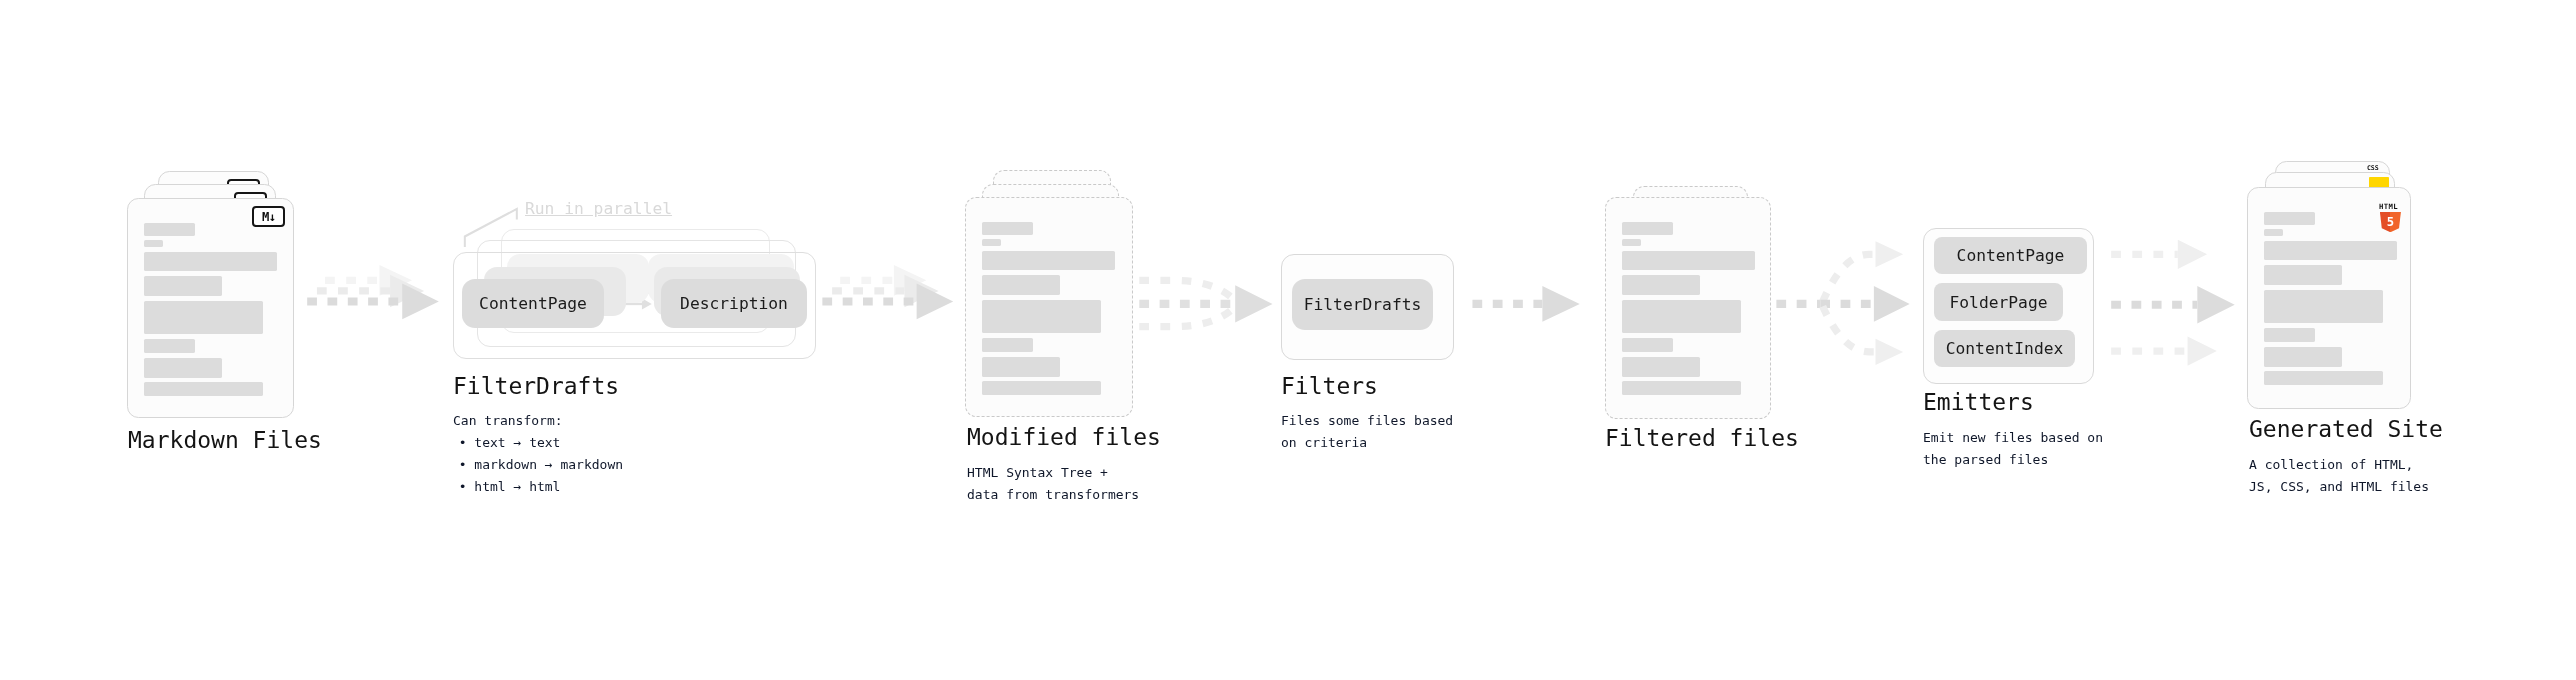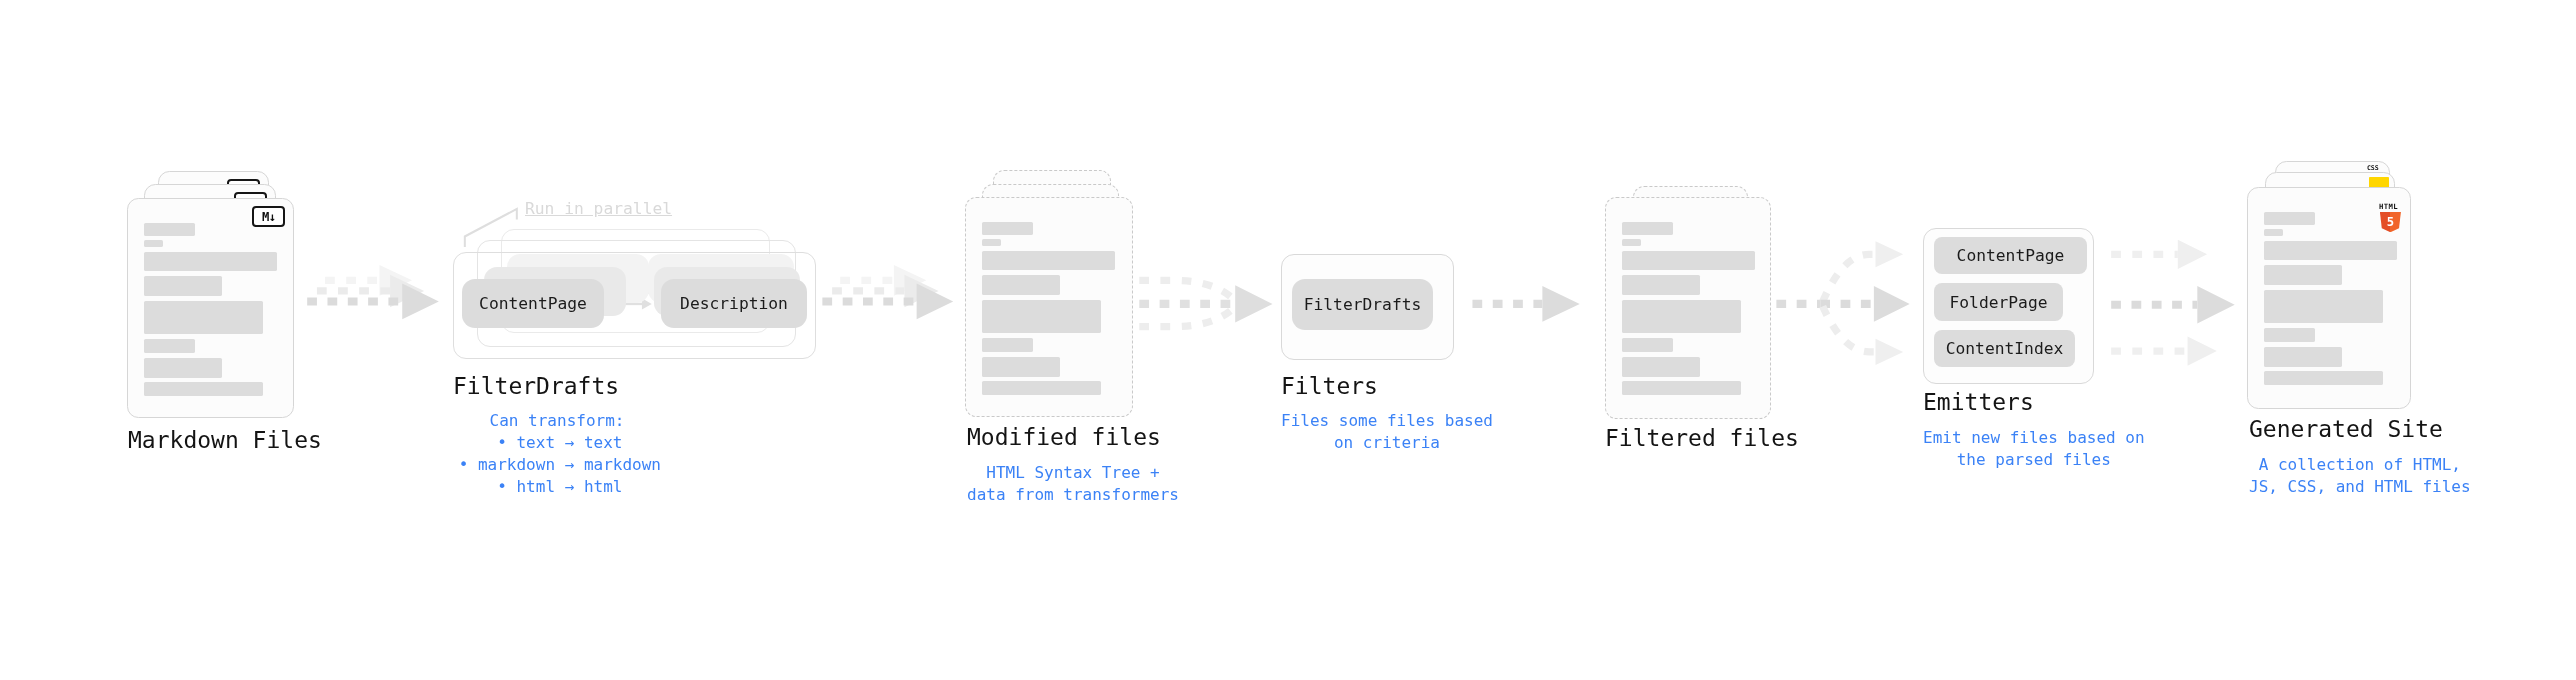--- a/index.html
+++ b/index.html
@@ -33,21 +33,21 @@
   .js-badge  { position:absolute; top:4.1px; right:4.9px; width:20.3px; height:10.6px; background:#ffd600; border-radius:0.8px; }
   .html5-badge { position:absolute; top:15px; right:8.1px; width:23px; text-align:left; }
   .html5-word  { font-size:7.3px; font-weight:bold; color:#111; line-height:8.1px; letter-spacing:0.4px; }
   .html5-shield { width:21px; height:20.3px; margin:0.8px auto 0; color:#fff; font-size:12.2px; font-weight:bold;
     display:flex; align-items:center; justify-content:center;
     background:linear-gradient(90deg,#e44d26 50%,#f16529 50%);
     clip-path:polygon(0 0,100% 0,91% 80%,50% 100%,9% 80%); }
 
   
   .node-label { position:absolute; font-size:23px; line-height:26px; color:#141414; white-space:nowrap; }
-  .note { position:absolute; font-size:16px; line-height:22px; color:#3b82f6; white-space:nowrap;text-align:center; }
+  .note { position:absolute; font-size:13px; line-height:22px; color:#0f172a; white-space:nowrap; }
   .note .indent { padding-left:5.7px; }
   .annotation { position:absolute; font-size:16.3px; color:#d9d9d9; white-space:nowrap;text-decoration:underline; }
 
   
   .obox { position:absolute; border:1.6px solid #dedede; border-radius:13px; box-sizing:border-box; background:transparent; }
   .obox.mid  { border-color:#e4e4e4; }
   .obox.back { border-color:#eaeaea; }
   .panel { position:absolute; background:#fdfdfd; border:1.6px solid #d9d9d9; border-radius:13px; box-sizing:border-box; }
   .pill { position:absolute; background:#dcdcdc; border-radius:13px; display:flex; align-items:center;
           justify-content:center; font-size:16.3px; color:#1b1b1b; white-space:nowrap; }

